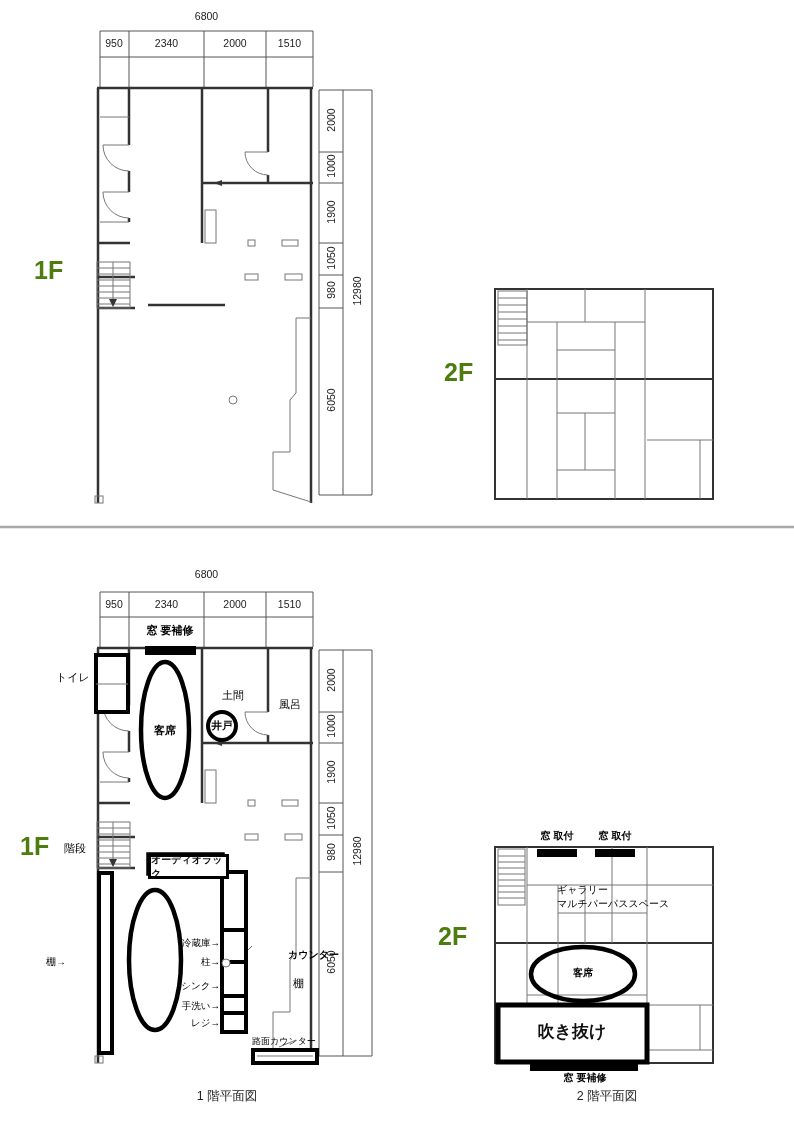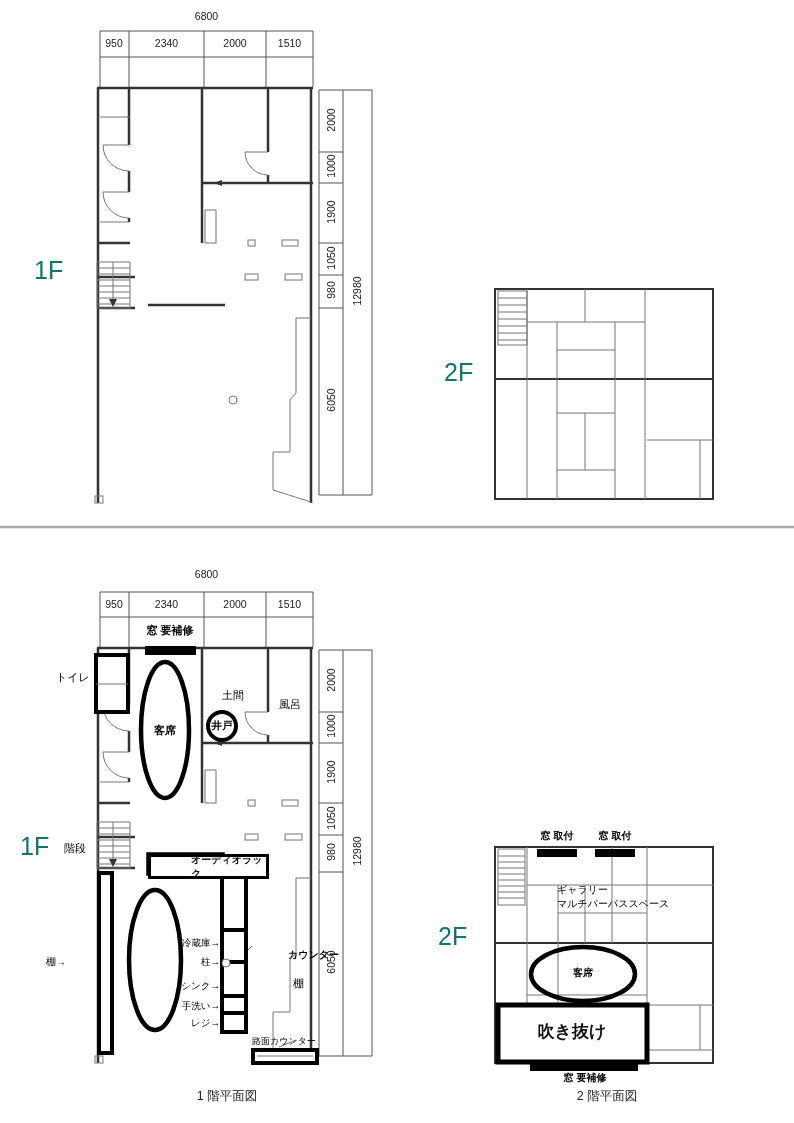--- a/index.html
+++ b/index.html
@@ -6,28 +6,28 @@
   .page{position:relative;width:794px;height:1123px;background:#fff;overflow:hidden;
         font-family:"Liberation Sans","DejaVu Sans",sans-serif;color:#111;}
   svg{position:absolute;left:0;top:0;}
   .lbl{position:absolute;white-space:nowrap;line-height:1.15;}
   .ctr{text-align:center;}
   .rt{text-align:right;}
   .dim{font-size:10.5px;color:#222;}
   .vdim{position:absolute;width:60px;text-align:center;font-size:10.5px;color:#222;
         transform:rotate(-90deg);transform-origin:center center;white-space:nowrap;}
   .title{font-size:35px;font-weight:800;letter-spacing:-1px;color:#000;}
-  .floor{font-size:25px;font-weight:400;color:#0f766e;}
+  .floor{font-size:25px;font-weight:700;color:#4d7c0f;}
   .ann{font-size:11px;color:#000;}
   .ann-sm{font-size:9.5px;color:#000;}
   .bold{font-weight:700;}
   .semibold{font-weight:600;}
   .rackbox{position:absolute;left:148px;top:854px;width:75px;height:19px;background:#fff;
            border:3px solid #000;display:flex;align-items:center;justify-content:center;
-           font-size:10px;font-weight:700;z-index:4;padding-left:40px;}
+           font-size:10px;font-weight:700;z-index:4;}
   .caption{font-size:12.5px;color:#222;}
   .z{z-index:3;}
 </style>
 </head>
 <body>
 
 <div class="page">
 
   <svg width="794" height="1123" viewBox="0 0 794 1123" aria-hidden="true">
     <defs></defs>

